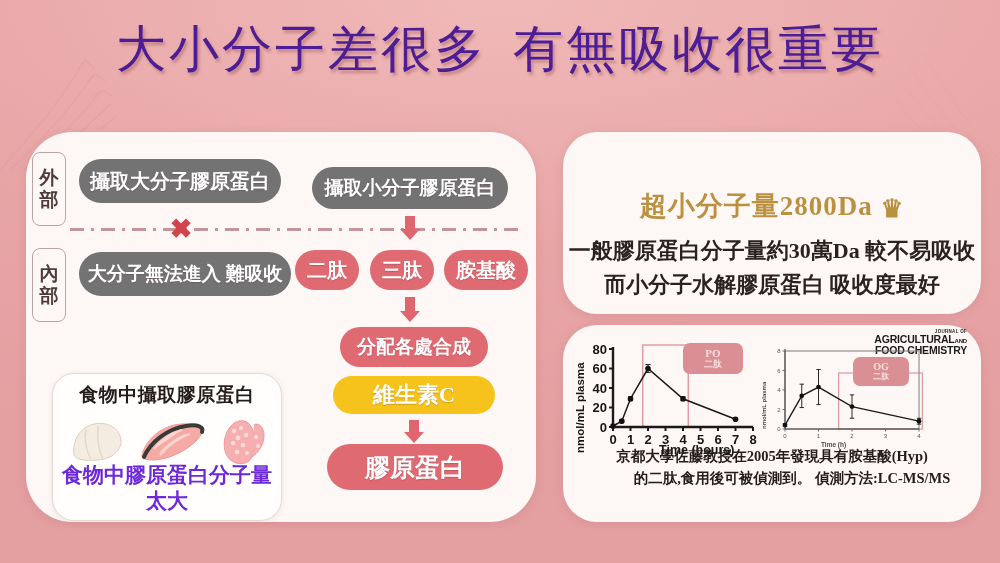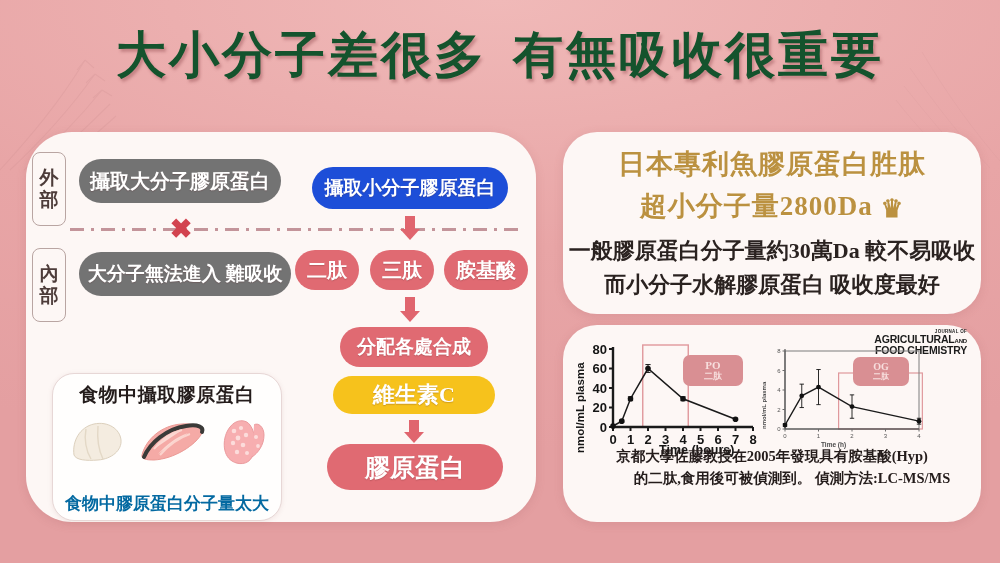--- a/index.html
+++ b/index.html
@@ -19,24 +19,24 @@
     position:absolute; left:-10px; top:42px; width:260px; height:130px;
     opacity:.28;
   }
   .bg-grass-r{
     position:absolute; right:-20px; top:30px; width:240px; height:140px;
     opacity:.22; transform:scaleX(-1);
   }
 
   
   .title{
-    position:absolute; top:22px; left:0; width:100%;
+    position:absolute; top:16px; left:0; width:100%;
     text-align:center;
     font-family:"Liberation Serif", serif;
-    font-size:50px; font-weight:700; color:#14532d;
+    font-size:50px; font-weight:400; color:#4c1d95;
     letter-spacing:3px;
     text-shadow: 2px 3px 3px rgba(150,80,85,.45);
     white-space:nowrap;
   }
   .title .gap{ display:inline-block; width:26px; }
 
   
   .card{
     position:absolute;
     background:#fdf7f5;
@@ -69,21 +69,21 @@
   
   .pill{
     position:absolute;
     display:flex; align-items:center; justify-content:center;
     border-radius:999px;
     color:#fff; font-weight:700;
     text-shadow:0 1px 1px rgba(90,40,45,.25);
     white-space:nowrap;
   }
   .pill.mauve{ background:#737373; }
-  .pill.coral{ background:#1d4ed8; }
+  .pill.coral{ background:#737373; }
   .pill.coral2{ background:#e06a72; }
   .pill.yellow{ background:#f6c21c; }
 
   #pill-big-intake{ left:79px;  top:159px; width:202px; height:44px; font-size:20px; }
   #pill-big-block { left:79px;  top:252px; width:212px; height:44px; font-size:19px; }
   #pill-small-intake{ left:312px; top:167px; width:196px; height:42px; font-size:19px; }
   #pill-di  { left:295px; top:250px; width:64px;  height:40px; font-size:20px; }
   #pill-tri { left:370px; top:250px; width:64px;  height:40px; font-size:20px; }
   #pill-amino{ left:444px; top:250px; width:84px; height:40px; font-size:20px; }
   #pill-synth{ left:340px; top:327px; width:148px; height:40px; font-size:19px; }
@@ -133,21 +133,21 @@
   #foodbox .fb-title{
     position:absolute; top:8px; left:0; width:100%; text-align:center;
     font-size:19px; font-weight:700; color:#241c1b; letter-spacing:.5px;
   }
   #foodbox .fb-imgs{
     position:absolute; top:38px; left:8px; width:214px; height:58px;
     display:flex; align-items:center; justify-content:space-around;
   }
   #foodbox .fb-foot{
     position:absolute; bottom:6px; left:0; width:100%; text-align:center;
-    font-size:17px; font-weight:700; color:#0369a1; line-height:1.25;
+    font-size:21px; font-weight:700; color:#6d28d9; line-height:1.25;
   }
 
   
   .rt-line1, .rt-line2{
     position:absolute; width:100%; text-align:center;
     font-weight:700; color:#bb9140;
     text-shadow:0 1px 0 rgba(255,255,255,.6);
     white-space:nowrap;
   }
   .rt-line1{ top:14px; font-size:27px; letter-spacing:1px;
@@ -304,21 +304,20 @@
           <circle cx="44" cy="31" r="1.9"></circle>
       </g>
     </svg>
   </div>
   <div class="fb-foot">
     <span>食物中膠原蛋白分子量太大</span><br>
   </div>
 </div>
 
 <div class="card" id="card-rt">
-  <div class="rt-line1">日本專利魚膠原蛋白胜肽</div>
   <div class="rt-line2">
     <span>超小分子量2800Da</span><span class="crown">♛</span>
   </div>
   <div class="rt-sub" id="rt-sub1">一般膠原蛋白分子量約30萬Da 較不易吸收</div>
   <div class="rt-sub" id="rt-sub2">而小分子水解膠原蛋白 吸收度最好</div>
 </div>
 
 <div class="card" id="card-rb">
 
   <div class="jlogo">
@@ -390,21 +389,21 @@
           <line x1="108" x2="108" y1="57.775" y2="61.675"></line>
           <line x1="105.4" x2="110.6" y1="57.775" y2="57.775"></line>
           <line x1="105.4" x2="110.6" y1="61.675" y2="61.675"></line>
           <line x1="160.5" x2="160.5" y1="79.225" y2="81.175"></line>
           <line x1="157.9" x2="163.1" y1="79.225" y2="79.225"></line>
           <line x1="157.9" x2="163.1" y1="81.175" y2="81.175"></line>
         </g>
     </svg>
     <div class="axis-title-y" style="left:-1px; top:114px; font-size:11.5px;">nmol/mL plasma</div>
     <div class="axis-title-x" style="left:52px; top:104px; font-size:12.5px;margin-left:32px;">Time (hours)</div>
-    <div class="callout" style="left:108px; top:16px; width:60px; height:31px; font-size:11px;">
+    <div class="callout" style="left:108px; top:4px; width:60px; height:31px; font-size:11px;">
       <span>PO</span>
       <span style="font-size:9px;">二肽</span>
     </div>
   </div>
 
   <div class="chartwrap" id="chartB">
     <svg width="170" height="112" viewBox="0 0 170 112">
       <rect id="B-hl" x="79.6" y="30" width="83.75" height="56" fill="none" stroke="#e0989c" stroke-width="1.2"></rect>
       <rect id="B-frame" x="26" y="8" width="134" height="78" fill="none" stroke="#7c7c7c" stroke-width="1"></rect>
       <line id="B-yaxis" x1="26" y1="6" x2="26" y2="86" stroke="#4a4a4a" stroke-width="1.1"></line>

